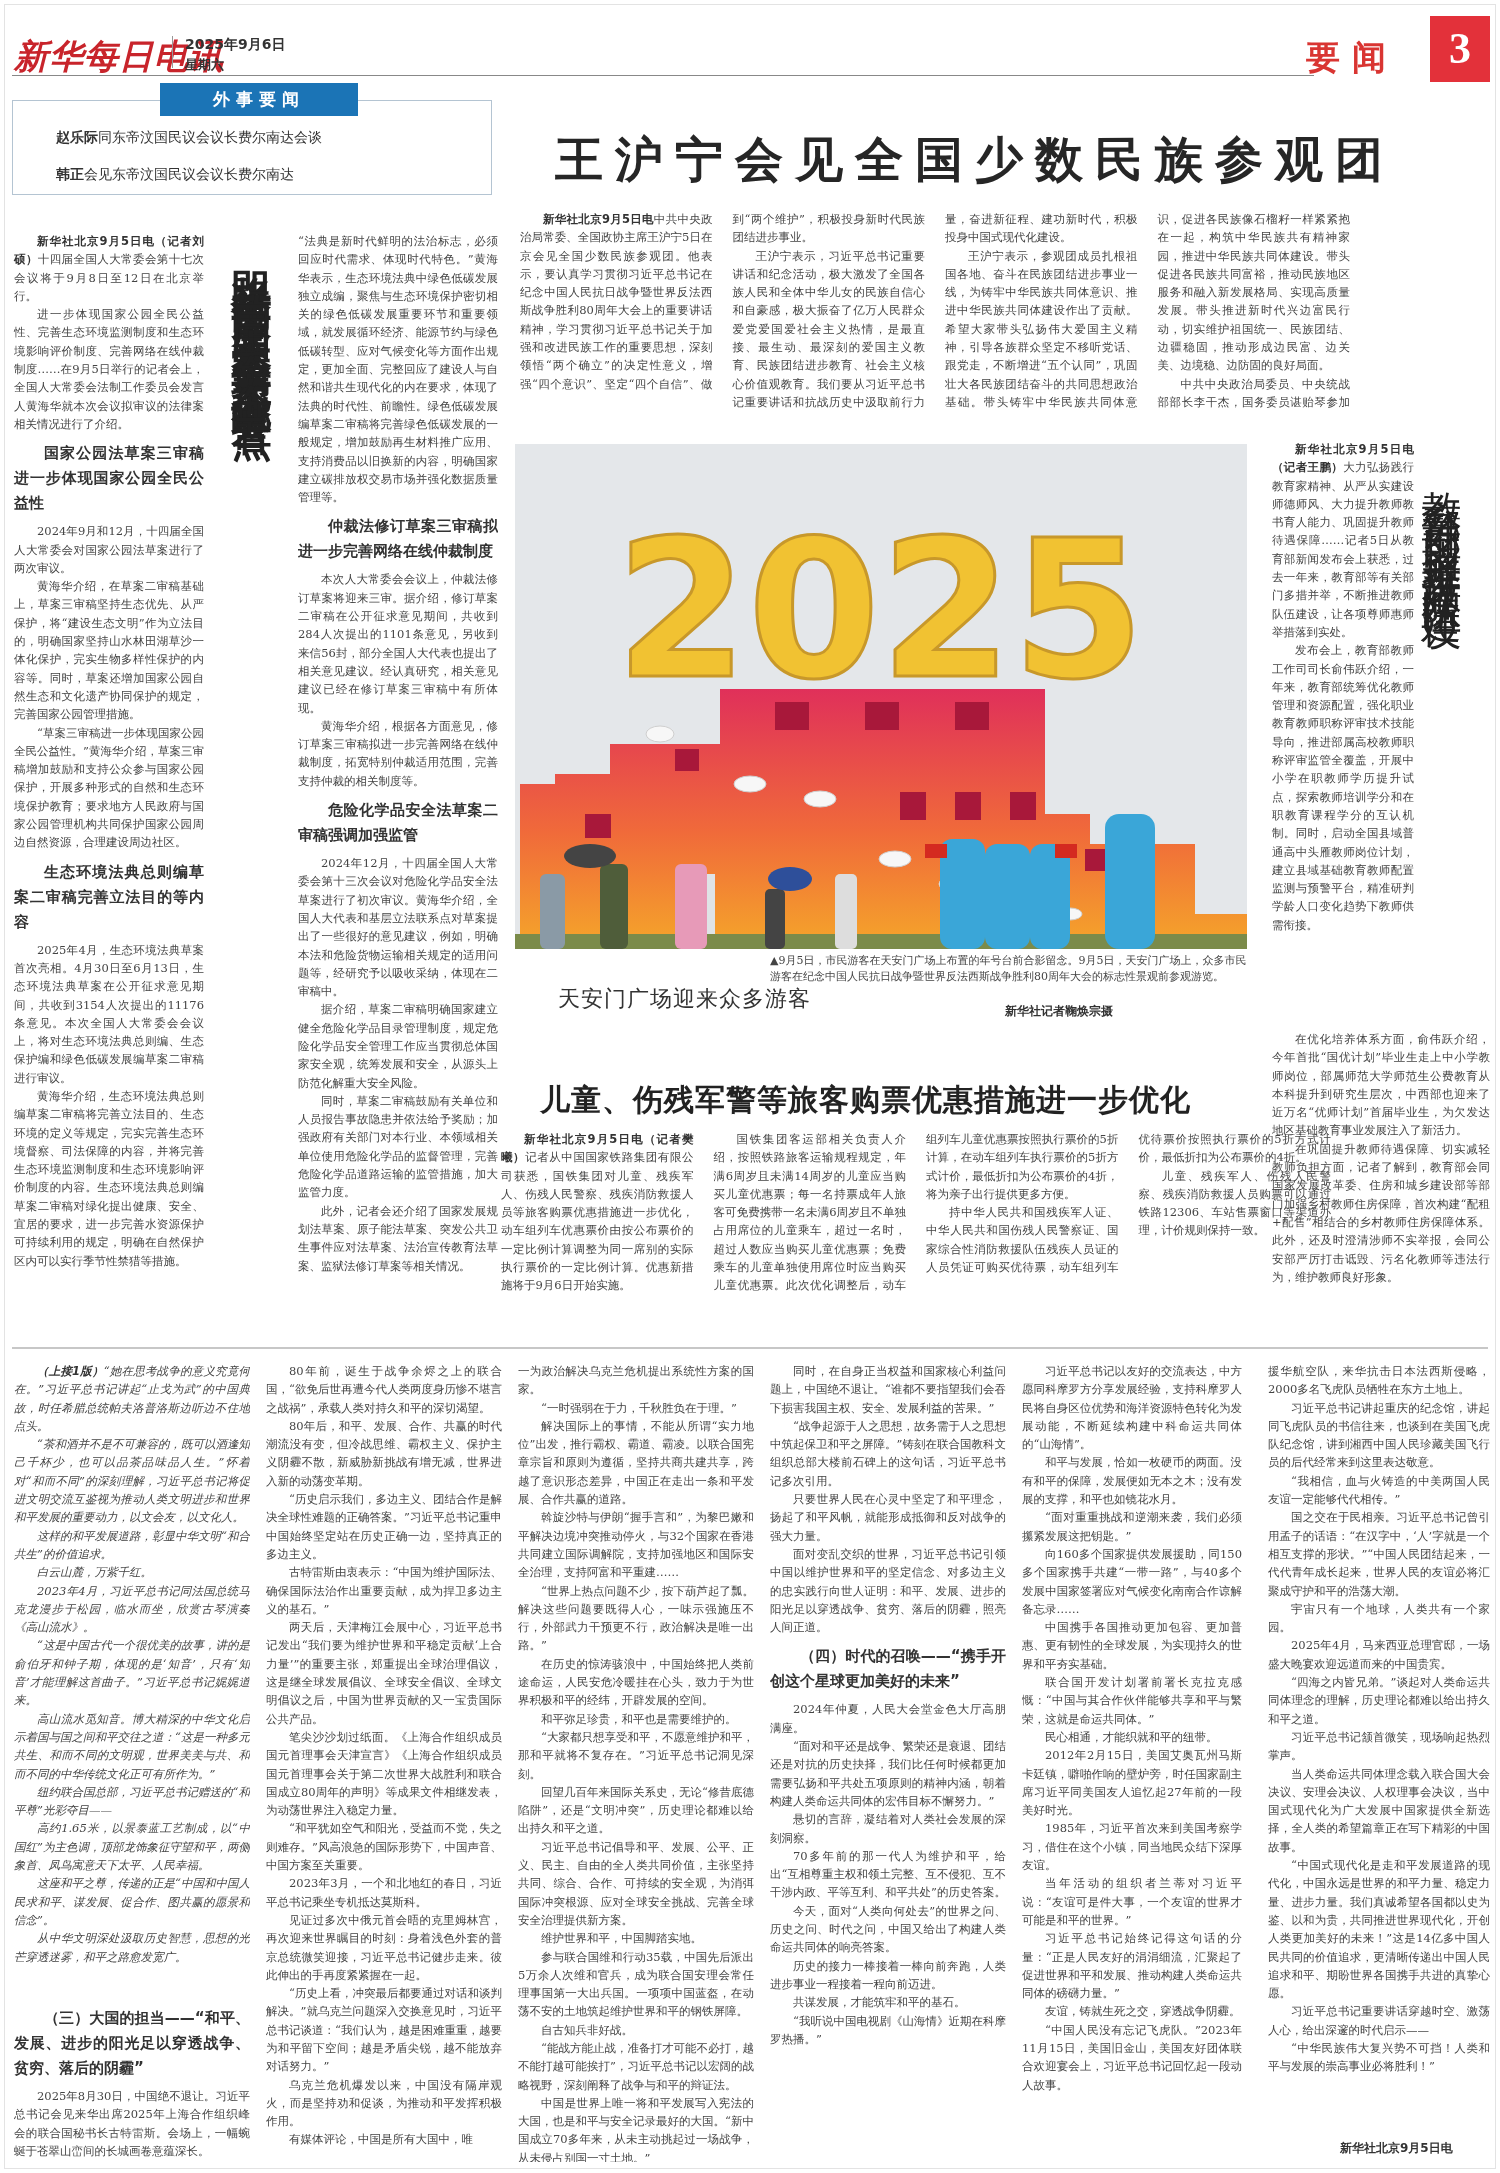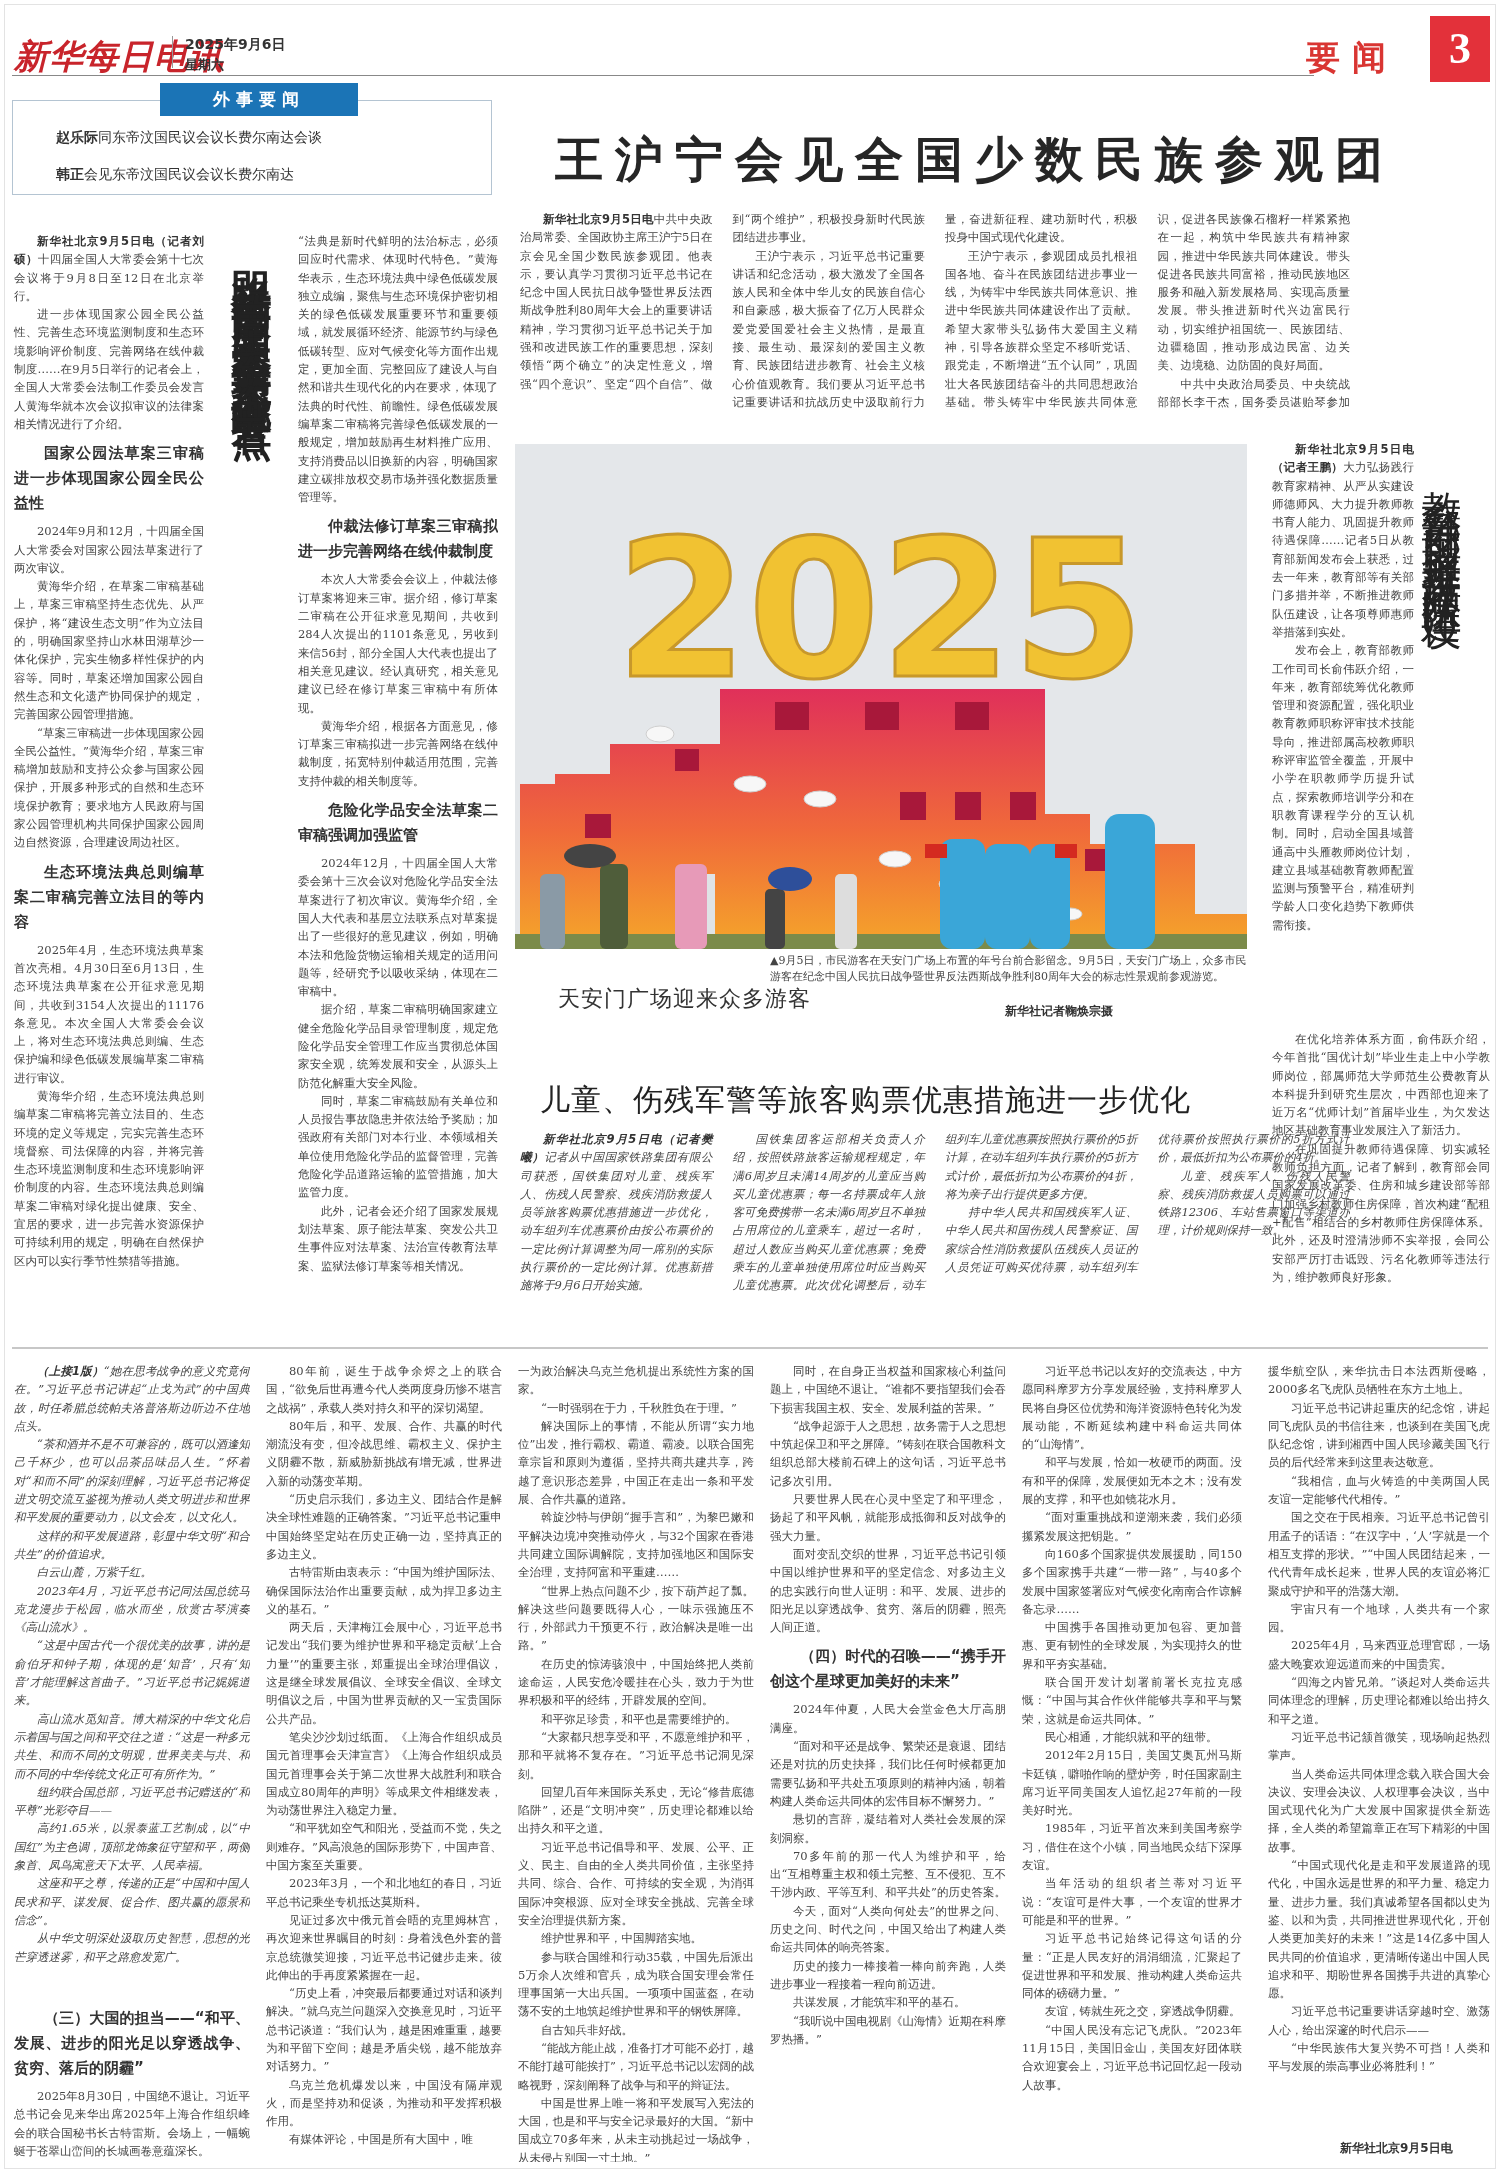--- a/index.html
+++ b/index.html
@@ -34,21 +34,21 @@
   .col p { text-indent: 2em; }
   .col .dateline { font-family: "DejaVu Sans", sans-serif; font-weight: bold; color: #333; }
   .col h4 { font-family: "DejaVu Sans", sans-serif; font-size: 15px; line-height: 25px; font-weight: bold; color: #333; text-indent: 2em; margin: 8px 0 6px 0; }
 
   
   .photo { left: 515px; top: 444px; width: 732px; height: 505px; overflow: hidden; background: linear-gradient(#e9ecef, #dfe3e6 40%, #cfd4d8); }
   .photo-caption-title { left: 558px; top: 984px; font-size: 22px; color: #333; letter-spacing: 1px; }
   .photo-caption { left: 770px; top: 953px; width: 478px; font-size: 11px; line-height: 16px; color: #444; font-family: "DejaVu Serif", serif; }
   .photo-credit { left: 1005px; top: 1003px; font-family: "DejaVu Sans", sans-serif; font-size: 12px; font-weight: bold; color: #333; }
 
-  .sub-headline { left: 540px; top: 1080px; font-size: 30px; color: #222; letter-spacing: 1px; font-weight: normal; }
+  .sub-headline { left: 540px; top: 1080px; font-size: 30px; color: #222; letter-spacing: 1px; font-weight: bold; }
 
   .bottom-rule { left: 12px; top: 1347px; width: 1476px; height: 2px; background: #c7c7c7; }
 </style>
 </head>
 <body>
 
 <div class="page-border"></div>
 
 <div class="abs masthead-logo">新华每日电讯</div>
 <div class="abs masthead-sep"></div>
@@ -159,21 +159,21 @@
     <rect x="410" y="400" width="22" height="14" fill="#d42a20"></rect>
     <rect x="540" y="400" width="22" height="14" fill="#d42a20"></rect>
   </svg>
 </div>
 
 <div class="abs photo-caption-title">天安门广场迎来众多游客</div>
 <div class="abs photo-caption">▲9月5日，市民游客在天安门广场上布置的年号台前合影留念。9月5日，天安门广场上，众多市民游客在纪念中国人民抗日战争暨世界反法西斯战争胜利80周年大会的标志性景观前参观游览。</div>
 <div class="abs photo-credit">新华社记者鞠焕宗摄</div>
 
 <div class="abs sub-headline">儿童、伤残军警等旅客购票优惠措施进一步优化</div>
-<div class="abs col" style="left:520px; top:1130px; width:830px; column-count:4; column-gap:20px; height:205px; overflow:hidden;font-style:italic;">
+<div class="abs col" style="left:501px; top:1130px; width:830px; column-count:4; column-gap:20px; height:205px; overflow:hidden;">
   <p><span class="dateline">新华社北京9月5日电</span><span class="dateline">（记者樊曦）</span><span>记者从中国国家铁路集团有限公司获悉，国铁集团对儿童、残疾军人、伤残人民警察、残疾消防救援人员等旅客购票优惠措施进一步优化，动车组列车优惠票价由按公布票价的一定比例计算调整为同一席别的实际执行票价的一定比例计算。优惠新措施将于9月6日开始实施。</span></p>
   <p>国铁集团客运部相关负责人介绍，按照铁路旅客运输规程规定，年满6周岁且未满14周岁的儿童应当购买儿童优惠票；每一名持票成年人旅客可免费携带一名未满6周岁且不单独占用席位的儿童乘车，超过一名时，超过人数应当购买儿童优惠票；免费乘车的儿童单独使用席位时应当购买儿童优惠票。此次优化调整后，动车组列车儿童优惠票按照执行票价的5折计算，在动车组列车执行票价的5折方式计价，最低折扣为公布票价的4折，将为亲子出行提供更多方便。</p>
   <p>持中华人民共和国残疾军人证、中华人民共和国伤残人民警察证、国家综合性消防救援队伍残疾人员证的人员凭证可购买优待票，动车组列车优待票价按照执行票价的5折方式计价，最低折扣为公布票价的4折。</p>
   <p>儿童、残疾军人、伤残人民警察、残疾消防救援人员购票可以通过铁路12306、车站售票窗口等渠道办理，计价规则保持一致。</p>
 </div>
 
 <div class="abs col" style="left:1272px; top:440px; width:142px; height:560px; overflow:hidden;">
   <p><span class="dateline">新华社北京9月5日电</span><span class="dateline">（记者王鹏）</span><span>大力弘扬践行教育家精神、从严从实建设师德师风、大力提升教师教书育人能力、巩固提升教师待遇保障……记者5日从教育部新闻发布会上获悉，过去一年来，教育部等有关部门多措并举，不断推进教师队伍建设，让各项尊师惠师举措落到实处。</span></p>
   <p>发布会上，教育部教师工作司司长俞伟跃介绍，一年来，教育部统筹优化教师管理和资源配置，强化职业教育教师职称评审技术技能导向，推进部属高校教师职称评审监管全覆盖，开展中小学在职教师学历提升试点，探索教师培训学分和在职教育课程学分的互认机制。同时，启动全国县域普通高中头雁教师岗位计划，建立县域基础教育教师配置监测与预警平台，精准研判学龄人口变化趋势下教师供需衔接。</p>
 </div>

